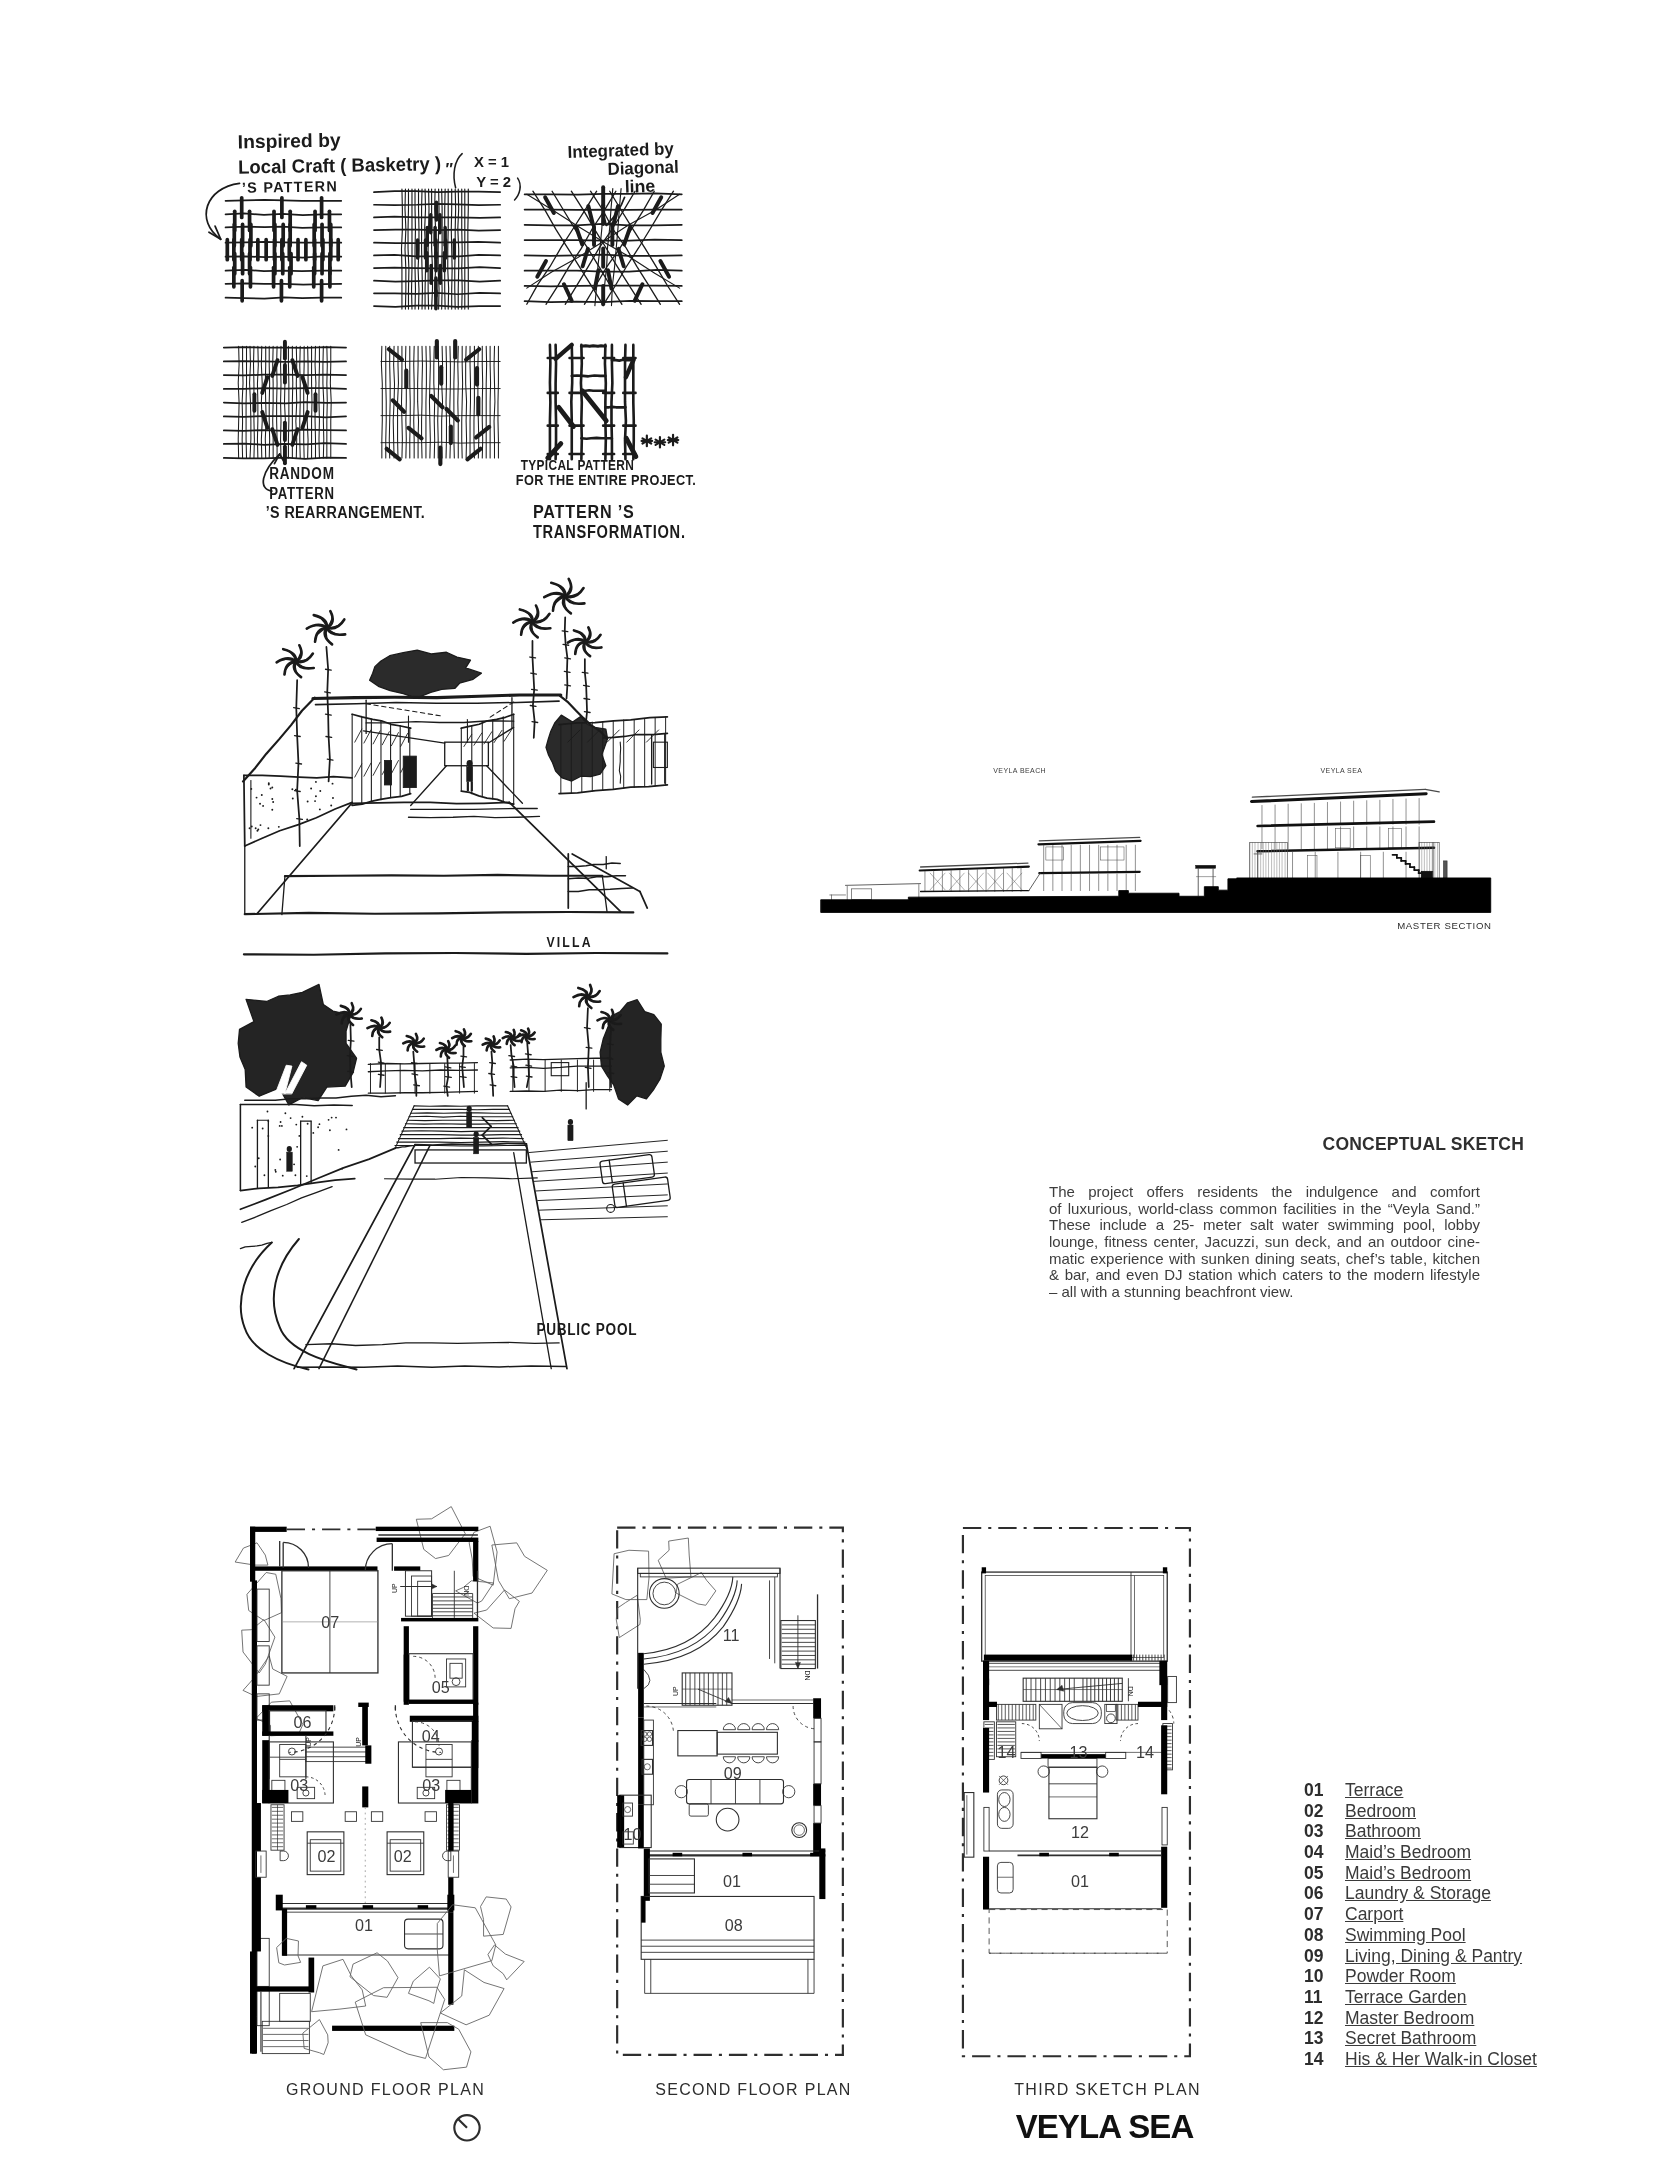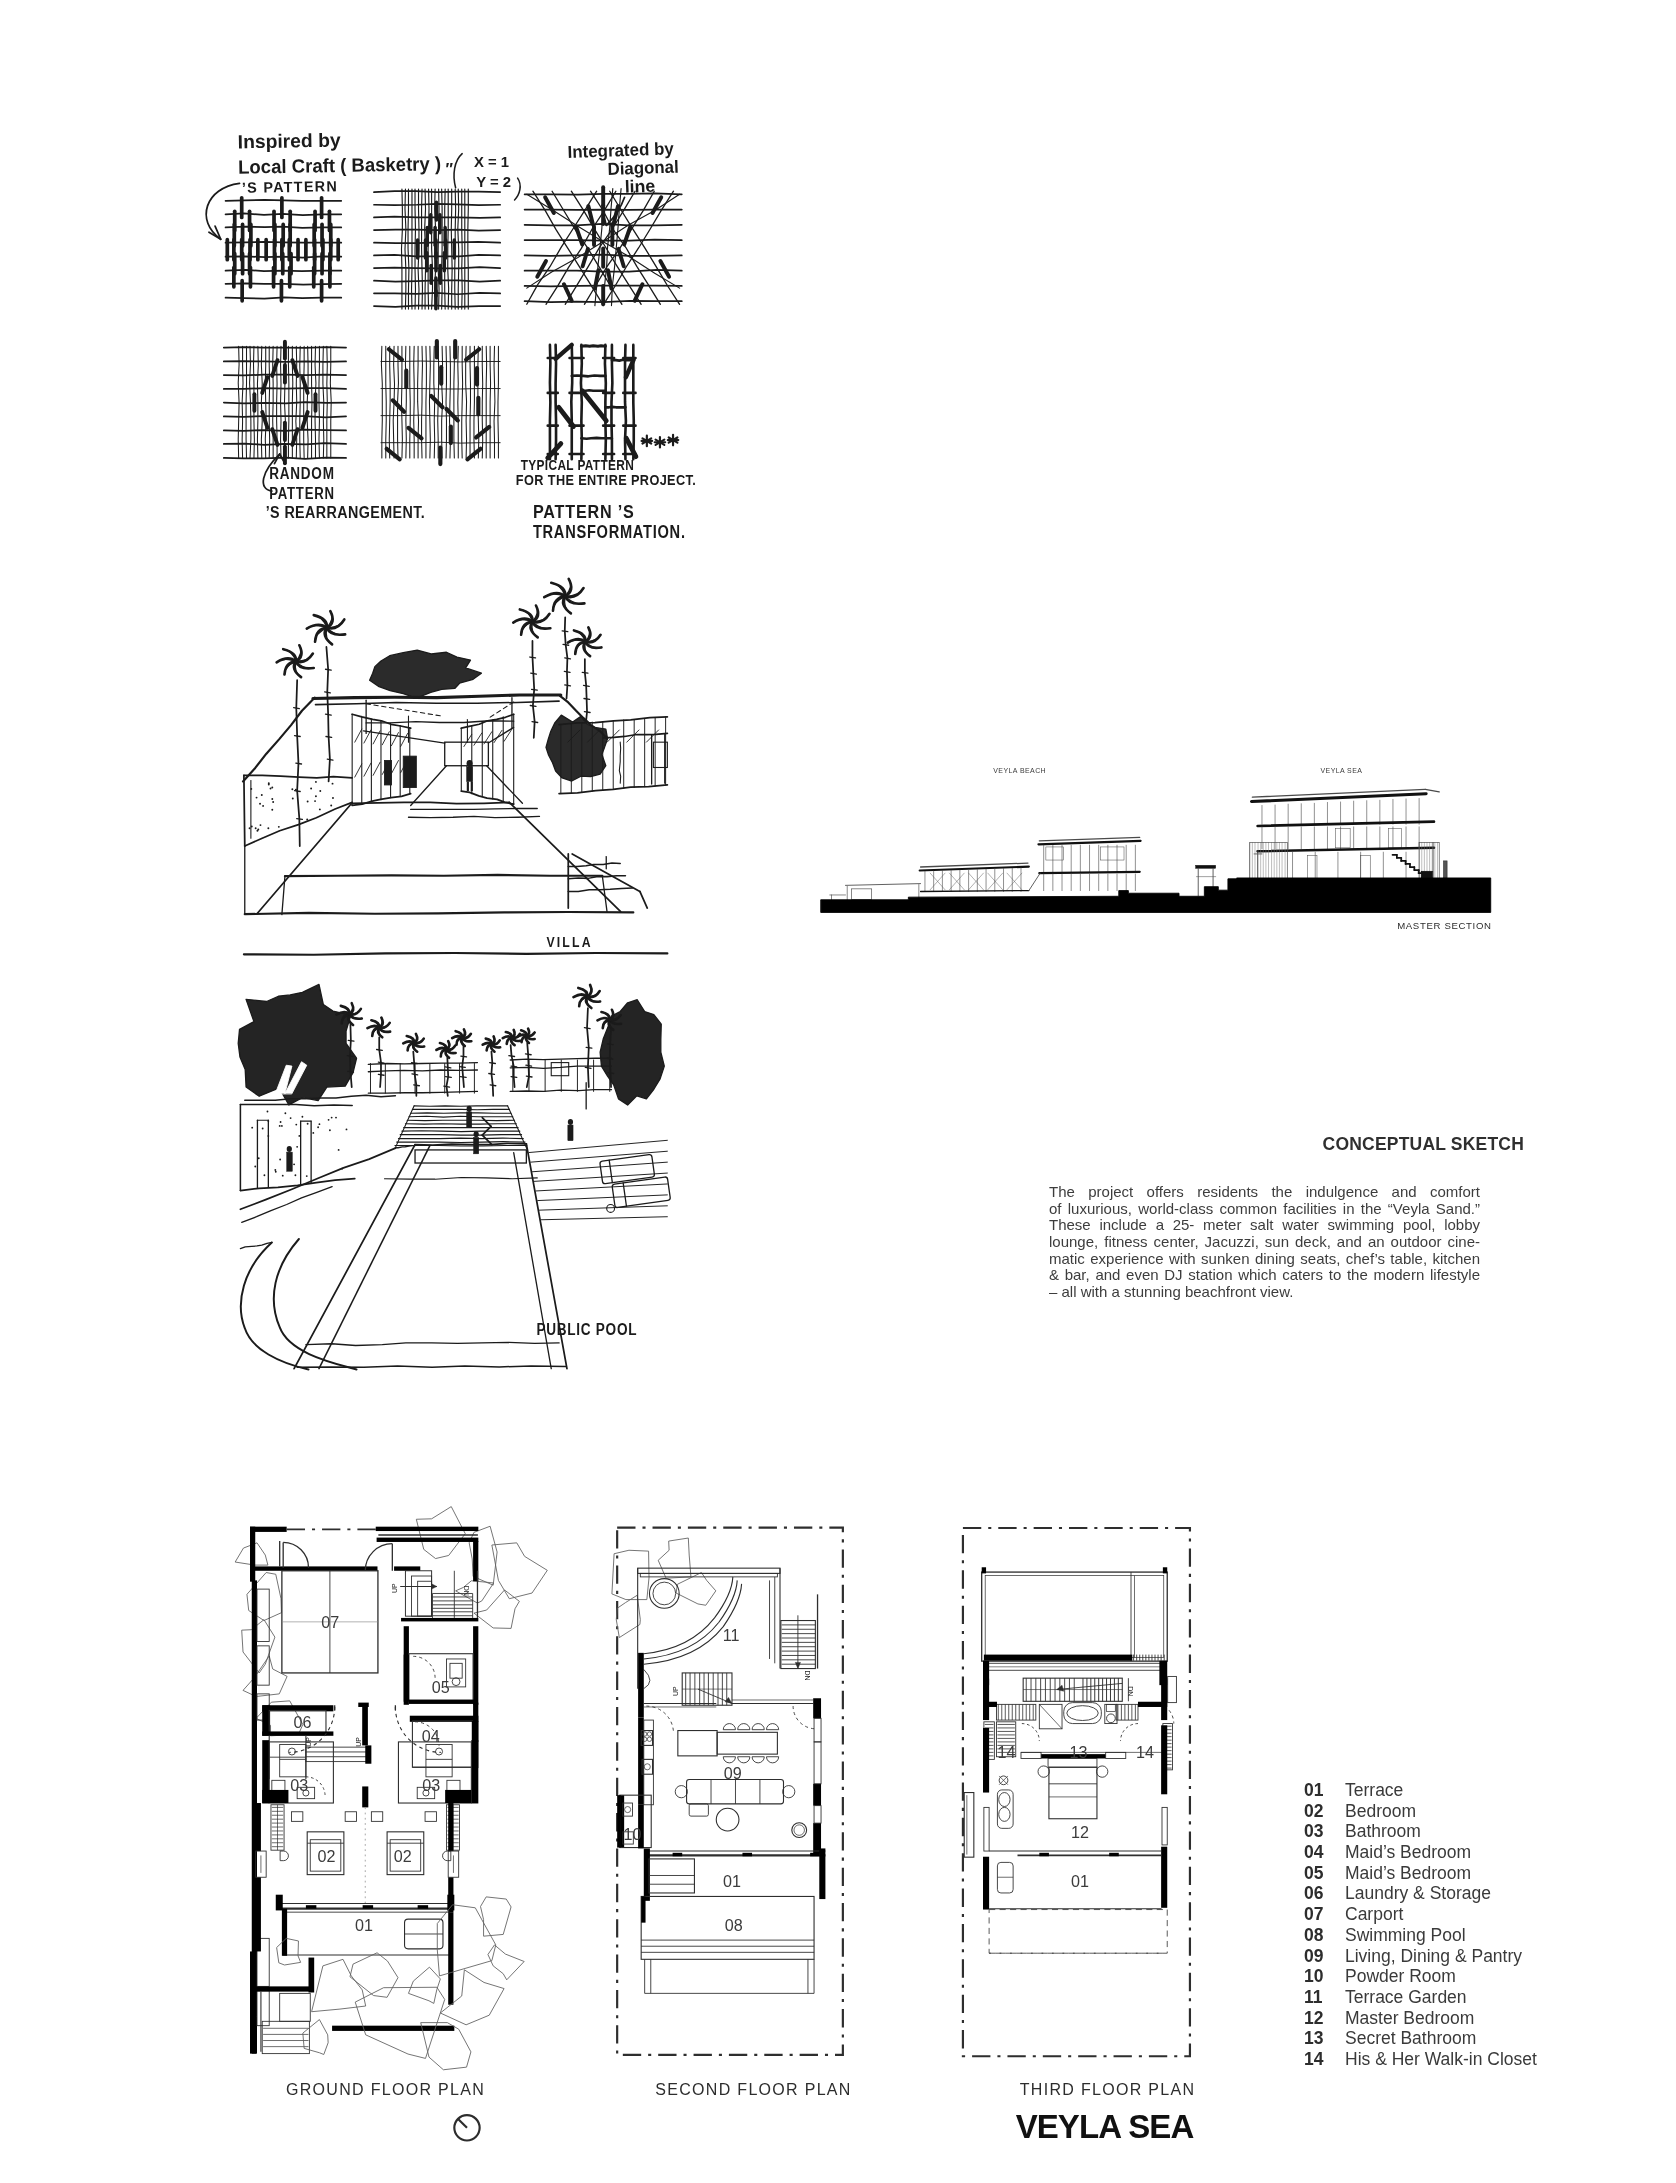--- a/index.html
+++ b/index.html
@@ -5,21 +5,21 @@
 #board{position:relative;width:1677px;height:2371px;background:#ffffff;overflow:hidden;
   font-family:"Liberation Sans",sans-serif;-webkit-font-smoothing:antialiased;}
 #art{position:absolute;left:0;top:0;}
 .pl{text-align:justify;text-align-last:justify;height:16.7px;color:#3d3d3d;
   font-size:15px;line-height:16.7px;white-space:normal;}
 .pl.last{text-align:center;text-align-last:left;}
 #para{position:absolute;left:1049px;top:1184px;width:431px;}
 #csk{position:absolute;left:1092px;top:1134px;width:432px;text-align:right;
   font-size:17.5px;letter-spacing:0.2px;color:#2f2f2f;font-weight:bold;}
 #legend{position:absolute;left:1304px;top:1780px;font-size:17.5px;color:#3a3a3a;}
-.lrow{height:20.7px;line-height:20.7px;white-space:nowrap;}
+.lrow{height:20.7px;line-height:20.7px;white-space:nowrap;text-decoration:underline;}
 .lnum{font-weight:bold;display:inline-block;width:41px;color:#2d2d2d;}
 .t1{position:absolute;top:2081px;font-size:16px;letter-spacing:1.3px;color:#2d2d2d;
   width:245px;text-align:center;}
 #veyla{position:absolute;left:982px;top:2108px;width:245px;text-align:center;
   font-size:33px;font-weight:bold;letter-spacing:-0.9px;color:#111;}
 </style></head><body>
 <div id="board">
 <svg id="art" width="1677" height="2371" viewBox="0 0 3840 5431">
 
 <g>
@@ -1689,16 +1689,16 @@
       <div class="lrow"><span class="lnum">11</span><span class="lname">Terrace Garden</span></div>
       <div class="lrow"><span class="lnum">12</span><span class="lname">Master Bedroom</span></div>
       <div class="lrow"><span class="lnum">13</span><span class="lname">Secret Bathroom</span></div>
       <div class="lrow"><span class="lnum">14</span><span class="lname">His &amp; Her Walk-in Closet</span></div>
     </div>
 
 <div class="t1" style="left:263px;">GROUND FLOOR PLAN</div>
 
 <div class="t1" style="left:631px;">SECOND FLOOR PLAN</div>
 
-<div class="t1" style="left:985px;">THIRD FLOOR PLAN</div>
+<div class="t1" style="left:985px;">THIRD SKETCH PLAN</div>
 
 <div id="veyla">VEYLA SEA</div>
 </div>
 
 </body></html>

